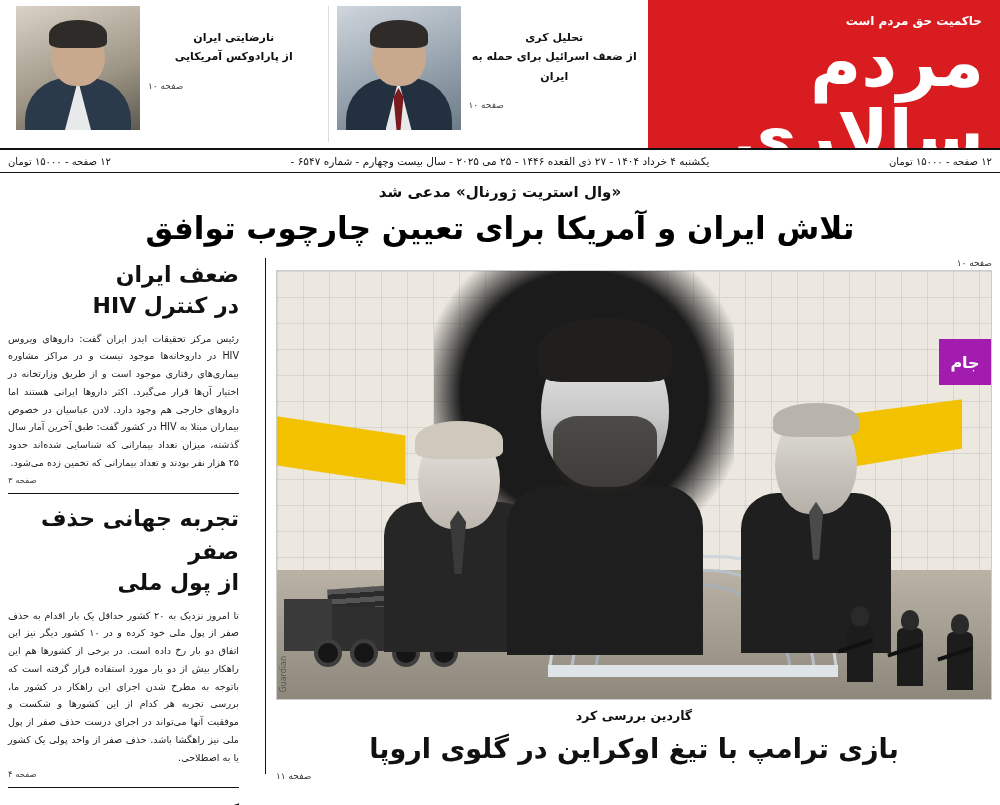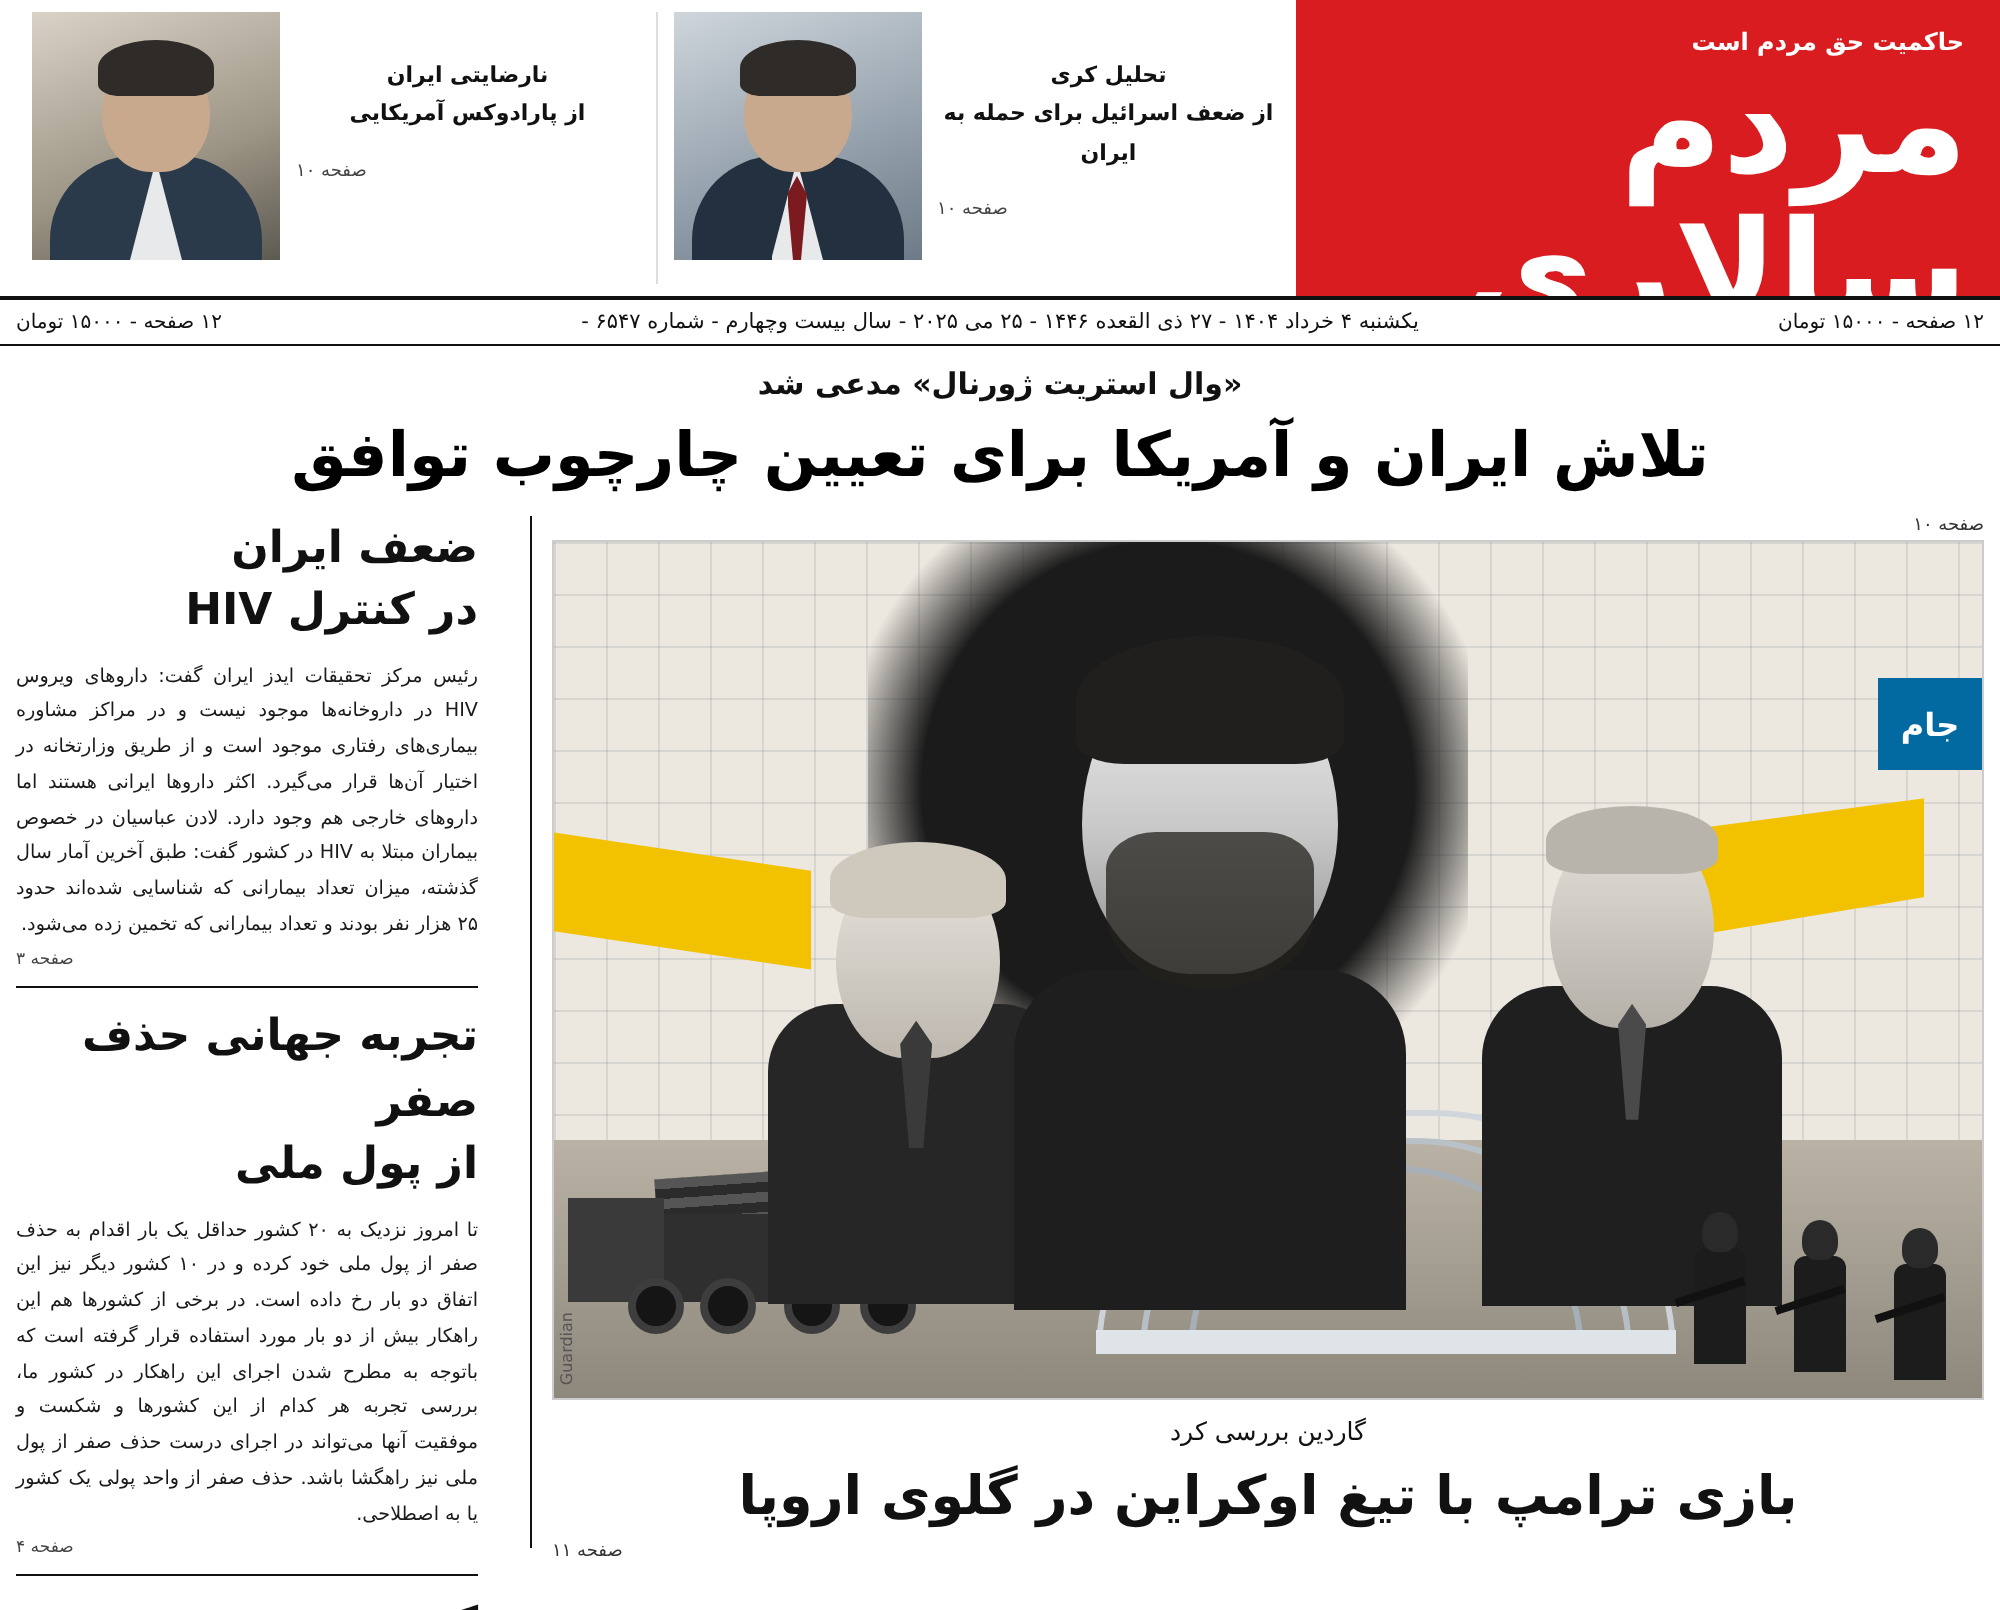--- a/index.html
+++ b/index.html
@@ -248,21 +248,21 @@
   .mp-yellowR {
     position: absolute; right: 4%; top: 30%;
     width: 16%; height: 16%;
     background: #f2c200;
     clip-path: polygon(0 22%, 100% 0, 100% 72%, 0 100%);
   }
   .mp-redtag {
     position: absolute;
     right: 0; top: 16%;
     width: 52px; height: 46px;
-    background: #0369a1;
+    background: #a21caf;
     color: #fff;
     font-size: 16px; font-weight: bold;
     display: flex; align-items: center; justify-content: center;
   }
   .mp-ground {
     position: absolute; left: 0; right: 0; bottom: 0; height: 30%;
     background: linear-gradient(to bottom, #b9b2a5 0%, #8e887c 100%);
   }
   
   .z-head {
@@ -394,21 +394,21 @@
     position: absolute; bottom: 4%;
     width: 34px; height: 86px;
   }
   .sold .s-body { position: absolute; bottom: 0; left: 4px; width: 26px; height: 58px; background: #1c1c1c; border-radius: 6px 6px 0 0;}
   .sold .s-head { position: absolute; bottom: 56px; left: 8px; width: 18px; height: 20px; background: #2a2a2a; border-radius: 50% 50% 40% 40%;}
   .sold .s-gun  { position: absolute; bottom: 34px; left: -6px; width: 36px; height: 4px; background: #111; transform: rotate(-18deg);}
 
   .mp-caption-kicker {
     text-align: center;
     font-size: 12.5px;
-    font-weight: normal;
+    font-weight: bold;
     margin-top: 8px;
   }
   .mp-caption-title {
     text-align: center;
     font-size: 27px;
     font-weight: bold;
     margin-top: 8px;
     line-height: 1.35;
   }
   .mp-caption-page {

